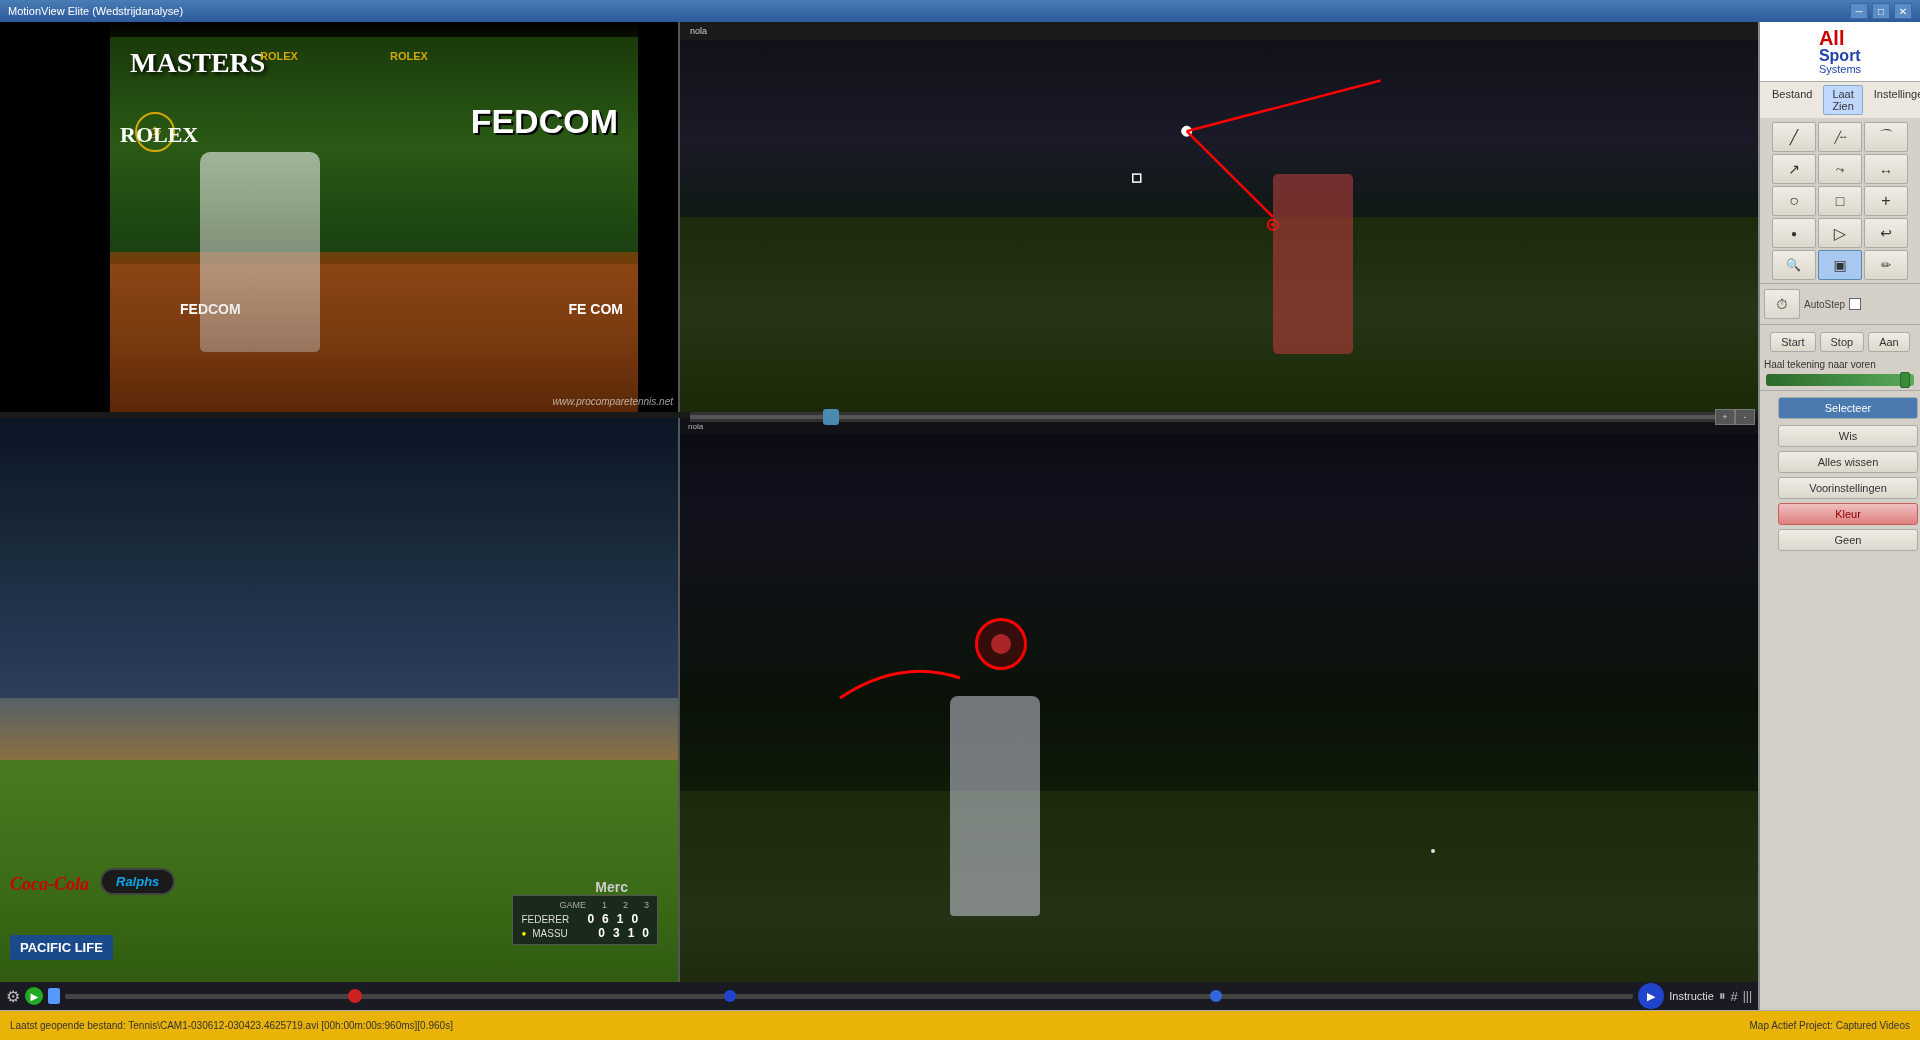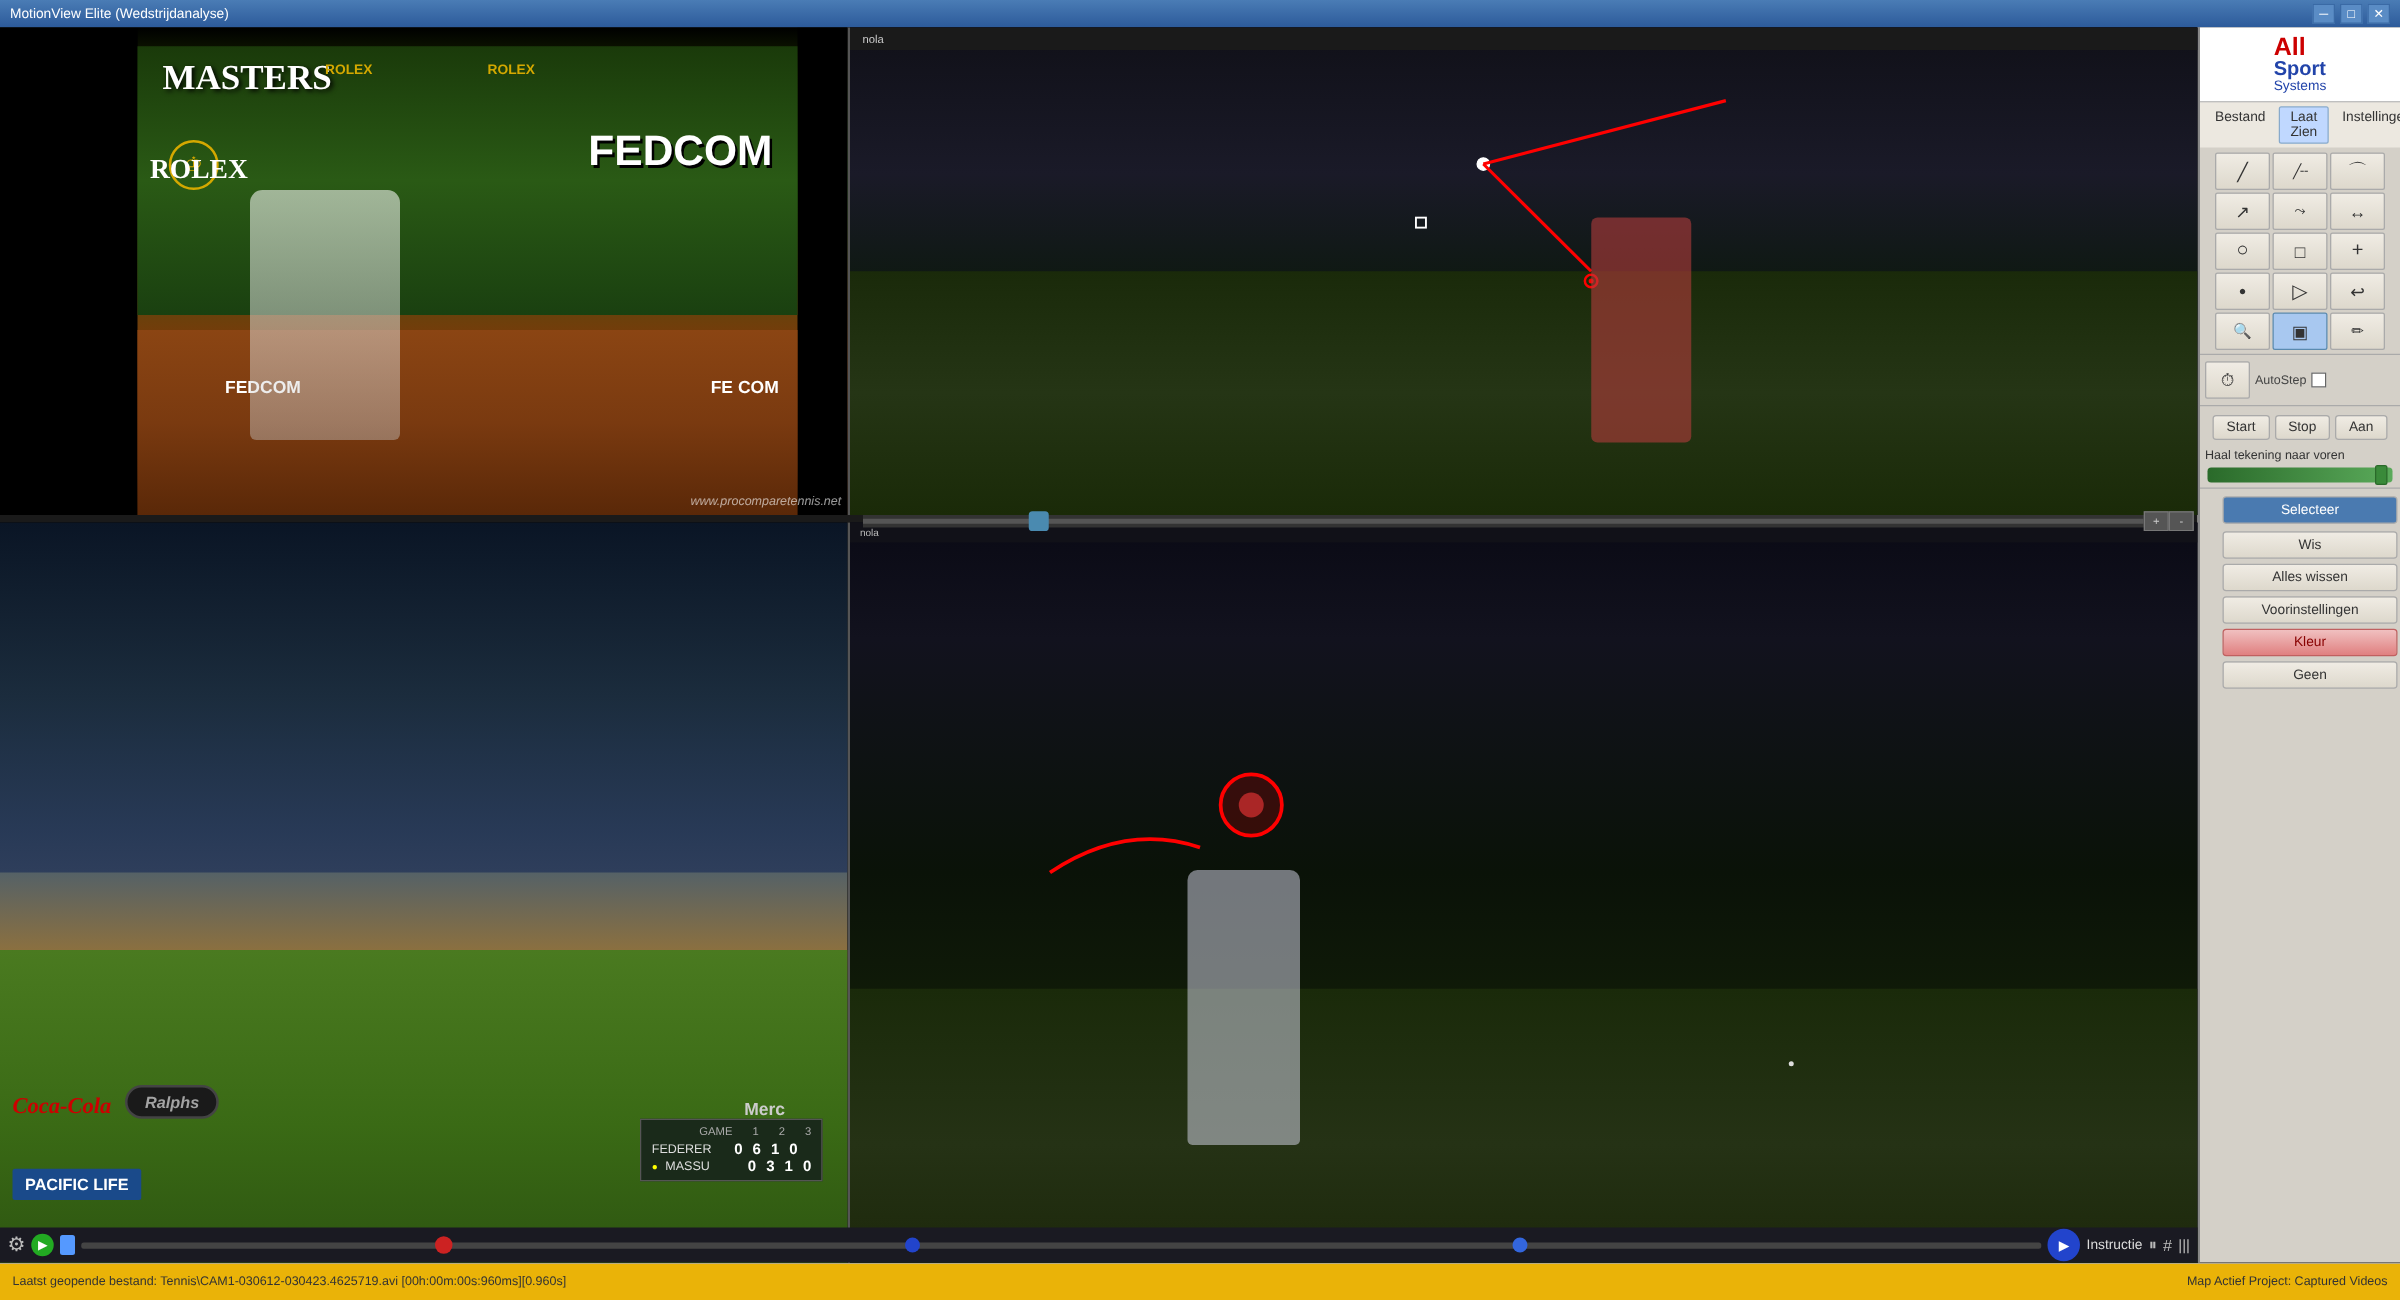--- a/index.html
+++ b/index.html
@@ -313,21 +313,21 @@
 
       <div id="panel-bl" class="video-panel" style="width:680px; border-right:2px solid #555; position:relative; overflow:hidden; background:#000;">
         <div style="width:100%;height:100%; background:linear-gradient(180deg,#0a1525 0%,#1a2a3a 12%,#2a4a6a 28%,#3a5a7a 40%,#8B7040 55%,#4a7a20 72%,#3a6a15 88%,#1a1a1a 100%); position:relative;">
 
           <div style="position:absolute;top:0;left:0;right:0;height:45%;background:linear-gradient(180deg,#0a1525,#1a2a3a,#2a3a5a); opacity:0.9;"></div>
 
           <div style="position:absolute;bottom:0;left:0;right:0;height:45%;background:linear-gradient(180deg,#4a7a20,#3a6a15,#2a5010);"></div>
 
           <div style="position:absolute;bottom:145px;left:10px;font-size:18px;color:#cc0000;font-style:italic;font-weight:bold;font-family:serif;">Coca-Cola</div>
 
-          <div style="position:absolute;bottom:145px;left:100px;background:#1a1a1a;border-radius:18px;padding:4px 14px;font-size:13px;color:#a3a3a3;font-weight:bold;font-style:italic;border:2px solid #444;">Ralphs</div>
+          <div style="position:absolute;bottom:145px;left:100px;background:#1a1a1a;border-radius:18px;padding:4px 14px;font-size:13px;color:#0ea5e9;font-weight:bold;font-style:italic;border:2px solid #444;">Ralphs</div>
 
           <div style="position:absolute;bottom:145px;right:50px;font-size:14px;color:#ccc;font-weight:bold;">Merc</div>
 
           <div style="position:absolute;bottom:80px;left:10px;background:#1a4a8a;padding:5px 10px;font-size:13px;color:#fff;font-weight:bold;border-radius:2px;">PACIFIC LIFE</div>
 
           <div class="scoreboard" style="position:absolute;bottom:95px;right:20px;background:#1a2a1a;border:1px solid #555;padding:4px 8px;">
             <div class="score-header">
               <span>GAME</span>
                 <span style="margin-left:6px;">1</span>
                 <span style="margin-left:6px;">2</span>

